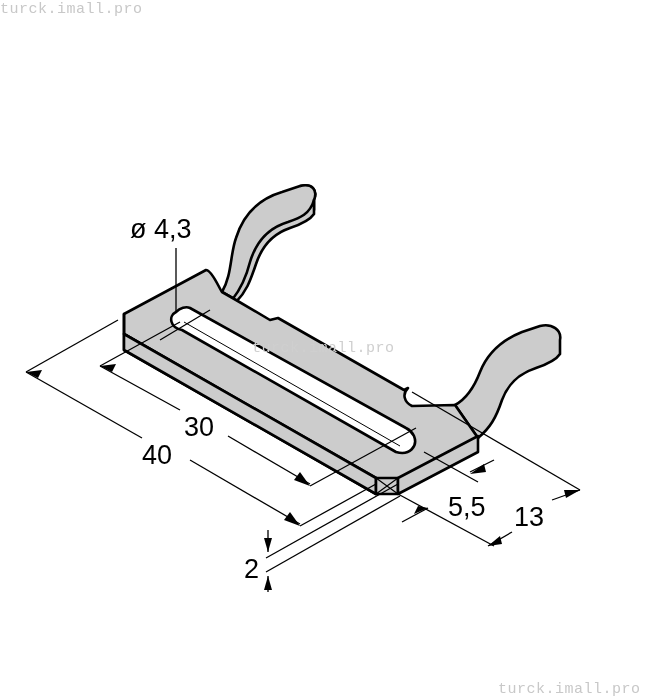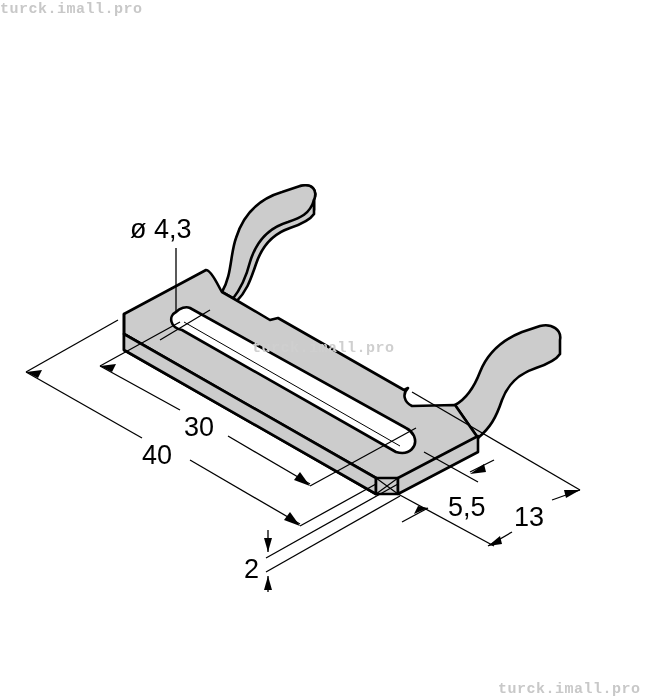--- a/index.html
+++ b/index.html
@@ -1,19 +1,19 @@
 <!DOCTYPE html>
 <html><head>
 <meta charset="utf-8">
 <style>
   html, body { margin: 0; padding: 0; background: #ffffff; }
   body { width: 651px; height: 700px; position: relative; overflow: hidden;
          font-family: "Liberation Sans", sans-serif; }
   .wm { position: absolute; font-family: "Liberation Mono", monospace; font-size: 15px;
-        color: #c8c8c8; letter-spacing: 0.5px; white-space: nowrap; font-weight: bold; }
+        color: #c8c8c8; letter-spacing: 0.5px; white-space: nowrap; }
   #wm-top { left: 0; top: 1px; }
   #wm-mid { left: 252px; top: 340px; color: #cfcfcf; }
   #wm-bot { left: 498px; top: 681px; }
   svg { position: absolute; left: 0; top: 0; }
   .dim-text { font-family: "Liberation Sans", sans-serif; font-size: 27px; fill: #000; }
 </style>
 </head>
 <body>
 
 <div class="wm" id="wm-top">turck.imall.pro</div>

